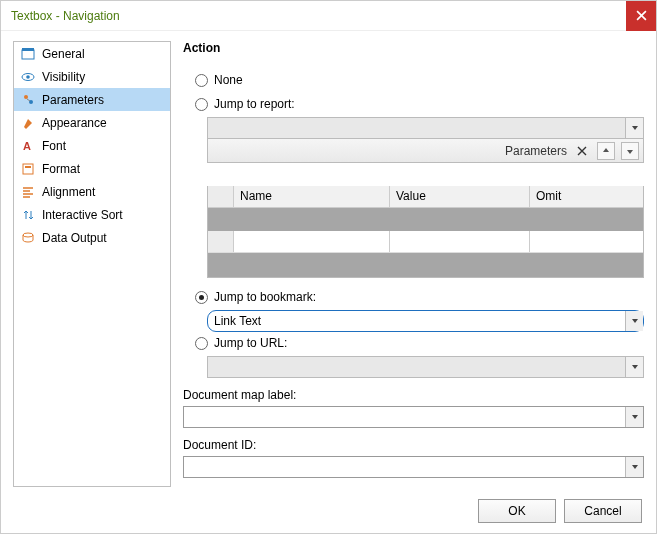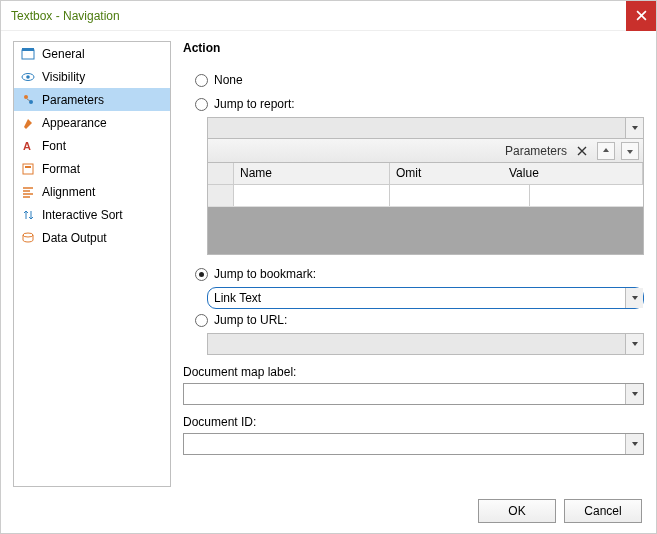--- a/index.html
+++ b/index.html
@@ -109,21 +109,21 @@
   display: flex; align-items: center; justify-content: center;
   cursor: pointer;
 }
 .params-bar .delete-icn { border: none; background: transparent; }
 .grid {
   border: 1px solid #bbb; border-top: none;
   background: #a6a6a6;
   height: 92px;
 }
 .grid .header, .grid .row {
-  display: flex; height: 22px; background: #fff;
+  display: flex; height: 22px; background: #fff; margin-top: 23px;
 }
 .grid .header { background: #f1f1f1; border-bottom: 1px solid #ccc; }
 .grid .cell {
   border-right: 1px solid #ccc;
   padding: 3px 6px;
   font-size: 12px;
 }
 .grid .cell0 { width: 26px; background: #ececec; }
 .grid .cell1 { width: 156px; }
 .grid .cell2 { width: 140px; }
@@ -273,22 +273,22 @@
         <div class="move-btn">
             <svg width="10" height="10">
               <path d="M5 8 L2 4 H8 Z" fill="#555"></path>
             </svg>
           </div>
       </div>
       <div class="grid">
         <div class="header">
           <div class="cell cell0"></div>
           <div class="cell cell1">Name</div>
+          <div class="cell cell2">Value</div>
           <div class="cell cell3">Omit</div>
-          <div class="cell cell2">Value</div>
         </div>
         <div class="row">
           <div class="cell cell0"></div>
           <div class="cell cell1"></div>
           <div class="cell cell2"></div>
           <div class="cell cell3"></div>
         </div>
       </div>
     </div>
 

